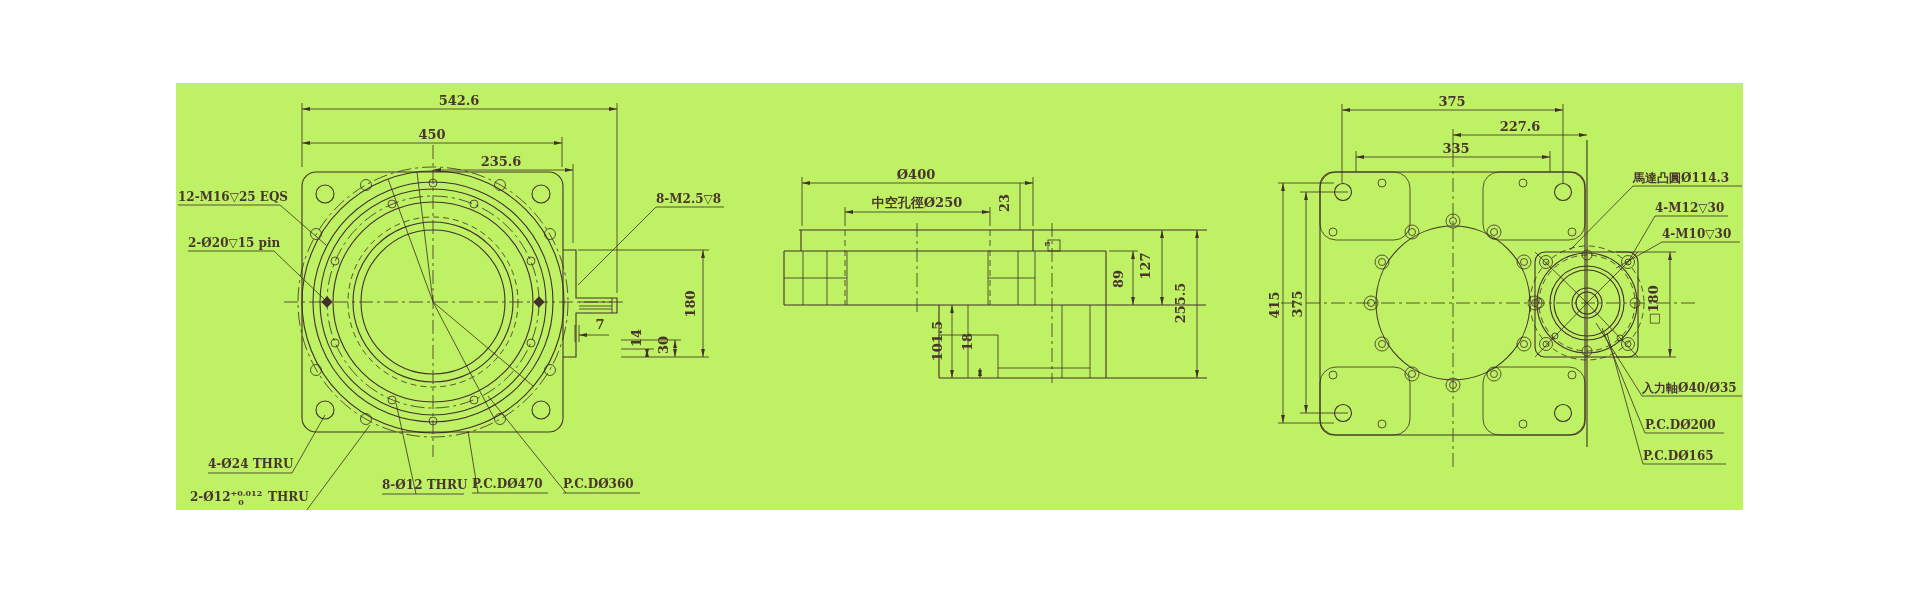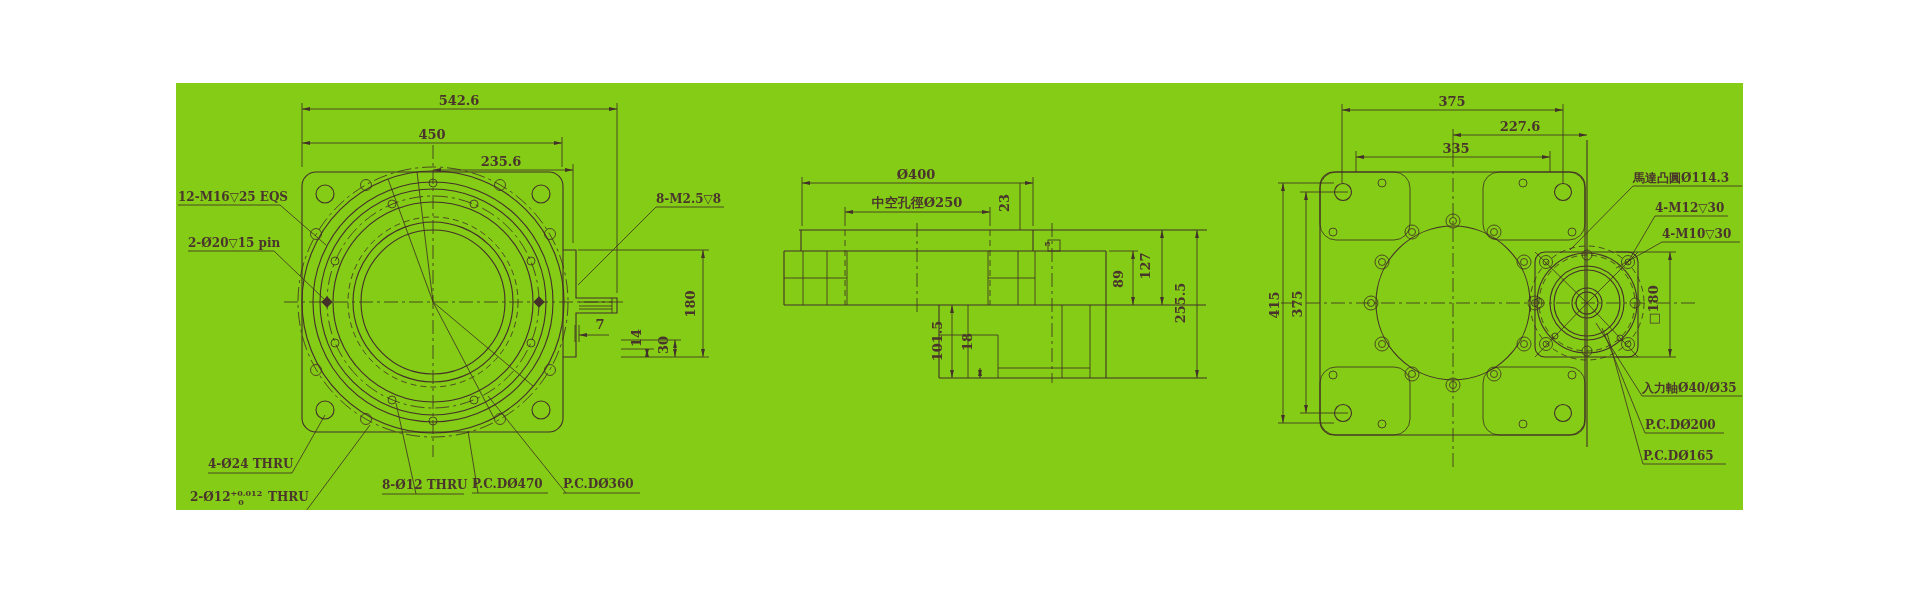--- a/index.html
+++ b/index.html
@@ -1,18 +1,18 @@
 <!DOCTYPE html>
 <html><head>
 <meta charset="utf-8">
 <style>
   html,body{margin:0;padding:0;background:#ffffff;}
   #page{position:relative;width:1920px;height:600px;background:#ffffff;overflow:hidden;
         font-family:"DejaVu Serif", "DejaVu Sans", serif;}
-  #canvas{position:absolute;left:176px;top:83px;width:1567px;height:427px;background:#84cc16;}
+  #canvas{position:absolute;left:176px;top:83px;width:1567px;height:427px;background:#bef264;}
   svg{display:block}
   .ln{stroke:#43302a;stroke-width:1.1;fill:none;}
   .thin{stroke:#3e2b25;stroke-width:0.8;fill:none;}
   .cl{stroke:#3e2b25;stroke-width:0.8;fill:none;stroke-dasharray:14 4 3 4;}
   .hid{stroke:#3e2b25;stroke-width:0.8;fill:none;stroke-dasharray:6 4;}
   .fil{fill:#43302a;stroke:none;}
   text{fill:#4a352d;font-family:"DejaVu Serif","DejaVu Sans",serif;font-weight:bold;}
   .t13{font-size:13px;}
   .t12{font-size:12px;}
   .t8{font-size:8px;}

